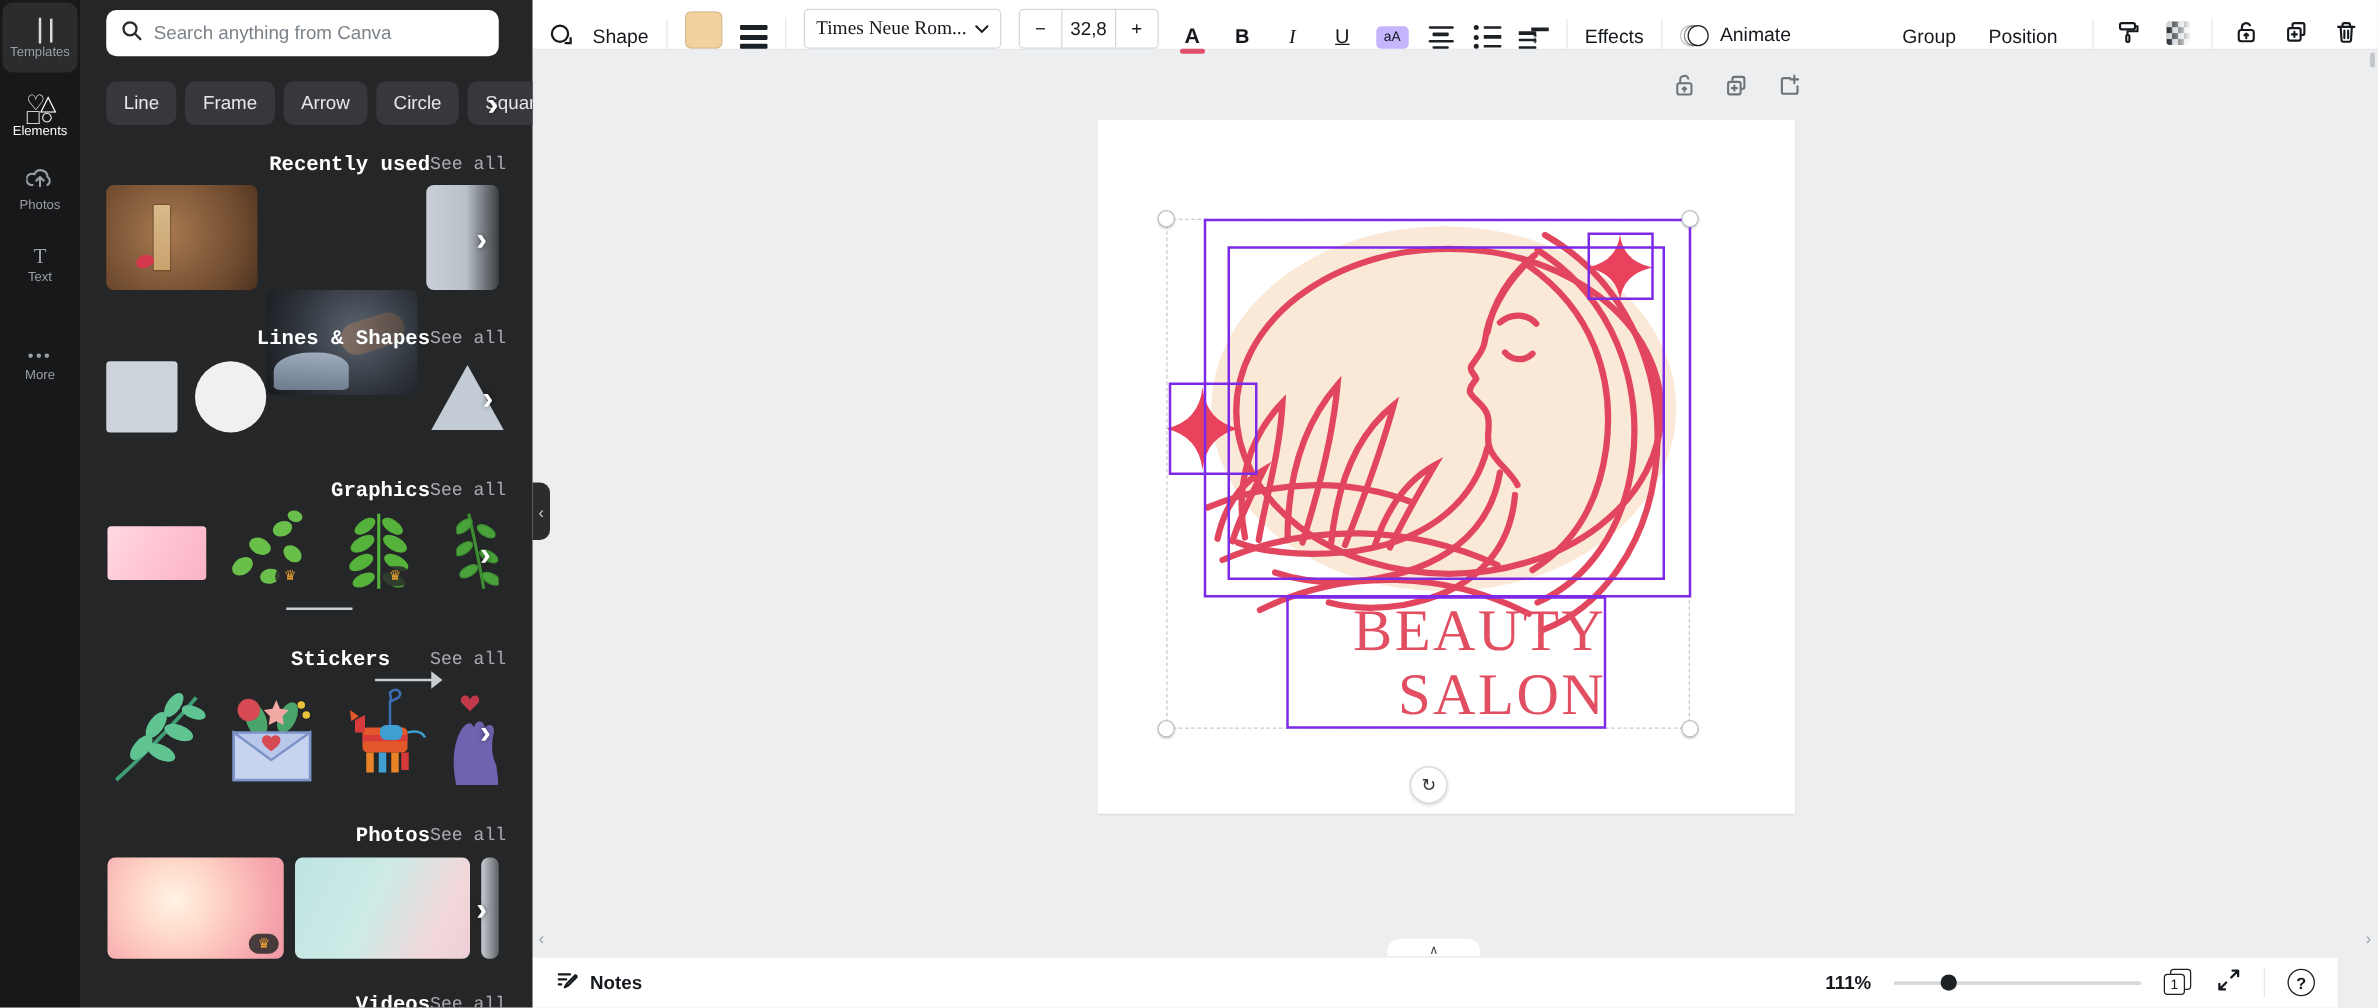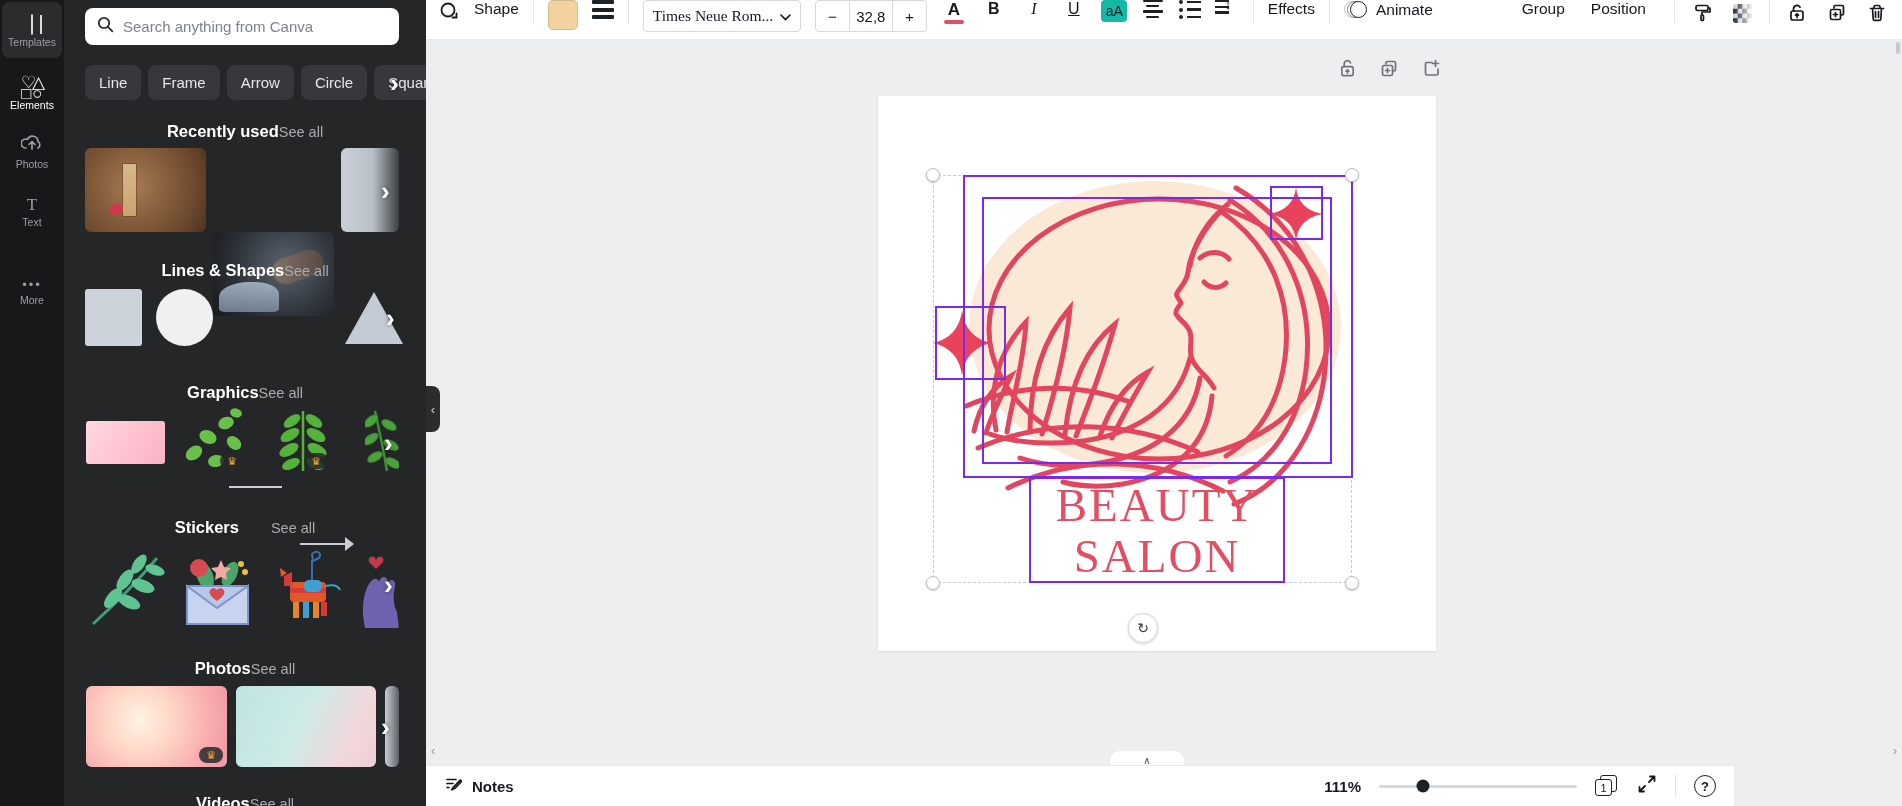--- a/index.html
+++ b/index.html
@@ -18,21 +18,21 @@
   .el-ic { display:grid; grid-template-columns:11px 11px; grid-template-rows:11px 11px; font-size:10px; line-height:11px; text-align:center; color:#fff; }
   .txt-ic { font-family:"Liberation Serif",serif; font-size:20px; }
 
   
   .panel { position:absolute; left:64px; top:0; width:362px; height:806px; background:#252627; z-index:25; overflow:hidden; color:#fff; }
   .search { position:absolute; left:21px; top:8px; width:314px; height:37px; background:#ffffff; border-radius:8px; display:flex; align-items:center; padding:0 12px; gap:9px; }
   .search input { border:none; outline:none; flex:1; font-size:15px; color:#202124; background:transparent; font-family:"Liberation Sans",sans-serif; }
   .search input::placeholder { color:#7d838a; }
   .chips { position:absolute; left:21px; top:65px; width:330px; display:flex; gap:7px; }
   .chip { height:35px; padding:0 14px; background:#37383c; border-radius:8px; color:#e6e7e9; font-size:15px; display:flex; align-items:center; cursor:pointer; white-space:nowrap; }
-  .sec-head { position:absolute; left:21px; width:320px; display:flex; justify-content:center; align-items:center; }
+  .sec-head { position:absolute; left:21px; width:320px; display:flex; justify-content:flex-end; align-items:center;font-family:Liberation Mono, monospace; }
   .sec-title { font-size:16.5px; font-weight:bold; color:#ffffff; }
   .see-all { font-size:14.5px; color:#a9abae; cursor:pointer; }
   .thumb { position:absolute; border-radius:6px; overflow:hidden; cursor:pointer; }
   .row-arrow { position:absolute; color:#ffffff; font-size:26px; font-weight:bold; cursor:pointer; text-shadow:0 0 4px rgba(0,0,0,.5); line-height:1; }
   .crown { position:absolute; right:4px; bottom:4px; background:rgba(40,40,42,.85); border-radius:9px; padding:1px 7px; color:#f0a32f; font-size:11px; line-height:14px; }
 
   
   .t-love { background:radial-gradient(circle at 40% 45%, #a87b52, #6f4a2e 70%, #4c3320); position:relative; }
   .t-love .blocks { position:absolute; left:38px; top:16px; width:13px; height:52px; background:linear-gradient(#d8b98a,#c9a36e); border-radius:1px; box-shadow:0 0 0 1px rgba(80,50,20,.4); }
   .t-love .heart { position:absolute; left:24px; top:56px; width:14px; height:10px; background:#d4374b; border-radius:50% 50% 40% 40%; transform:rotate(-18deg); }
@@ -47,36 +47,36 @@
   .shape-arrow { position:relative; }
   .shape-arrow:before { content:""; position:absolute; left:2px; right:8px; top:50%; height:2.5px; background:#c9ced4; }
   .shape-arrow:after { content:""; position:absolute; right:1px; top:50%; margin-top:-5.5px; border-left:9px solid #c9ced4; border-top:7px solid transparent; border-bottom:7px solid transparent; }
   .shape-tri { width:0; height:0; border-left:29px solid transparent; border-right:29px solid transparent; border-bottom:52px solid #c3ccd5; }
   .g-pink { background:linear-gradient(120deg,#ffd9e2,#ffc2d0 55%,#f7b3c4); border-radius:3px; }
   .p-pink { background:radial-gradient(circle at 38% 42%, #fff3e4 0%, #ffd9c9 30%, #f7a9ad 75%, #ef97a5); }
   .p-teal { background:linear-gradient(115deg,#bfe4e2 0%, #cdeae6 45%, #f2d7da 80%, #eccfd6 100%); }
   .p-sliver { background:linear-gradient(90deg,#c8cdd3,#5e6268); }
 
   
-  .topbar { position:absolute; left:426px; top:0; width:1476px; height:40px; background:#ffffff; border-bottom:1px solid #e6e8eb; display:flex; align-items:flex-start; padding:0 12px; gap:14px; z-index:20; color:#15191e; }
+  .topbar { position:absolute; left:426px; top:0; width:1476px; height:40px; background:#ffffff; border-bottom:1px solid #e6e8eb; display:flex; align-items:flex-end; padding:0 12px; gap:14px; z-index:20; color:#15191e; }
   .tb-label { font-size:15.5px; color:#15191e; cursor:pointer; white-space:nowrap; }
   .tb-div { width:1px; height:24px; background:#e3e5e8; flex:0 0 auto; }
   .swatch { width:30px; height:30px; border-radius:5px; border:1px solid rgba(0,0,0,.12); cursor:pointer; flex:0 0 auto; }
   .border-ic { display:flex; flex-direction:column; gap:3.5px; cursor:pointer; }
   .border-ic span { display:block; width:22px; height:4px; background:#1c2126; border-radius:1px; }
   .fontbox { width:158px; height:32px; border:1px solid #d4d7db; border-radius:4px; display:flex; align-items:center; padding:0 9px; gap:6px; cursor:pointer; font-family:"Liberation Serif",serif; font-size:15.5px; }
   .fontbox .fname { flex:1; white-space:nowrap; overflow:hidden; }
   .stepper { height:32px; border:1px solid #d4d7db; border-radius:4px; display:flex; align-items:stretch; overflow:hidden; flex:0 0 auto; }
   .stepper > div { display:flex; align-items:center; justify-content:center; font-size:15px; cursor:pointer; }
   .step-btn { width:33px; }
   .step-val { width:44px; border-left:1px solid #d4d7db; border-right:1px solid #d4d7db; font-size:14.5px; }
   .fmt { font-size:16px; cursor:pointer; width:26px; text-align:center; flex:0 0 auto; }
   .color-a { position:relative; font-size:17px; font-weight:bold; }
   .color-a .bar { position:absolute; left:3px; right:3px; bottom:-4px; height:4px; border-radius:2px; }
-  .case-btn { background:#14b8a6; border-radius:4px; padding:3px 5px; font-size:14px; }
+  .case-btn { background:#c4b5fd; border-radius:4px; padding:3px 5px; font-size:11px; }
   .lines-ic { display:flex; flex-direction:column; gap:3px; align-items:center; cursor:pointer; width:24px; }
   .lines-ic span { height:2.2px; background:#1c2126; border-radius:1px; display:block; }
   .list-ic { display:flex; flex-direction:column; gap:3.5px; cursor:pointer; }
   .list-ic .li-row { display:flex; align-items:center; gap:4px; }
   .list-ic .dot { width:4px; height:4px; border-radius:50%; background:#1c2126; }
   .list-ic .ln { width:14px; height:2.2px; background:#1c2126; }
   .spacing-ic { position:relative; display:flex; flex-direction:column; gap:3.5px; cursor:pointer; padding-right:10px; }
   .spacing-ic span { width:14px; height:2.2px; background:#1c2126; display:block; }
   .spacing-ic .updown { position:absolute; right:0; top:-3px; font-size:13px; }
   .anim { display:flex; align-items:center; gap:8px; cursor:pointer; }
@@ -96,24 +96,24 @@
   .bottomtab { position:absolute; left:684px; bottom:-1px; width:74px; height:15px; background:#ffffff; border-radius:10px 10px 0 0; display:flex; align-items:flex-end; justify-content:center; font-size:10px; color:#45494e; cursor:pointer; }
   .hscroll-arrow { position:absolute; bottom:8px; font-size:13px; color:#969ba1; cursor:pointer; line-height:1; }
   .vscroll { position:absolute; right:2px; top:2px; width:4px; height:12px; border-radius:2px; background:#c4c8cc; }
   .collapse { position:absolute; left:0; top:346px; width:14px; height:46px; background:#2b2c2e; border-radius:0 8px 8px 0; color:#cfd1d3; display:flex; align-items:center; justify-content:center; font-size:13px; cursor:pointer; }
 
   
   .sel { position:absolute; border:2px solid #7d2ae8; pointer-events:none; }
   .bbox { position:absolute; left:55px; top:79px; width:419px; height:408px; border:1.6px dashed #c6cad0; }
   .handle { position:absolute; width:14px; height:14px; background:#fff; border:1px solid #b9bec6; border-radius:50%; box-shadow:0 1px 2px rgba(0,0,0,.2); cursor:pointer; }
   .rotate { position:absolute; left:250px; top:517px; width:30px; height:30px; border-radius:50%; background:#fff; border:1px solid #d6d9dd; box-shadow:0 1px 3px rgba(0,0,0,.18); display:flex; align-items:center; justify-content:center; font-size:14px; color:#33373c; cursor:pointer; }
-  .logo-text { position:absolute; left:151px; top:384px; width:256px; text-align:center; font-family:"Liberation Serif",serif; color:#e24f63; font-size:47px; line-height:51px; letter-spacing:2px; }
-
-  
-  .bottombar { position:absolute; left:426px; top:765px; width:1308px; height:41px; background:#ffffff; border-top:1px solid #e6e8eb; display:flex; align-items:center; padding:0 18px; z-index:20; color:#15191e; }
+  .logo-text { position:absolute; left:151px; top:384px; width:256px; text-align:right; font-family:"Liberation Serif",serif; color:#e24f63; font-size:47px; line-height:51px; letter-spacing:2px; }
+
+  
+  .bottombar { position:absolute; left:426px; top:765px; width:1444px; height:41px; background:#ffffff; border-top:1px solid #e6e8eb; display:flex; align-items:center; padding:0 18px; z-index:20; color:#15191e; }
   .notes { display:flex; align-items:center; gap:9px; cursor:pointer; font-size:15px; font-weight:bold; }
   .zoomwrap { margin-left:auto; display:flex; align-items:center; gap:18px; }
   .zoompct { font-size:15px; font-weight:bold; }
   .slider { position:relative; width:198px; height:3px; background:#d6d9dd; border-radius:2px; cursor:pointer; }
   .slider .knob { position:absolute; top:50%; left:22%; width:13px; height:13px; background:#1c2126; border-radius:50%; transform:translate(-50%,-50%); }
   .pages-ic { position:relative; width:24px; height:22px; cursor:pointer; }
   .pages-ic .back { position:absolute; left:5px; top:0; width:17px; height:17px; border:1.6px solid #1c2126; border-radius:3px; }
   .pages-ic .front { position:absolute; left:0; top:4px; width:17px; height:17px; border:1.6px solid #1c2126; border-radius:3px; background:#fff; font-size:11px; display:flex; align-items:center; justify-content:center; }
   .help { width:22px; height:22px; border:1.6px solid #1c2126; border-radius:50%; display:flex; align-items:center; justify-content:center; font-size:13px; font-weight:bold; cursor:pointer; }
 </style>

